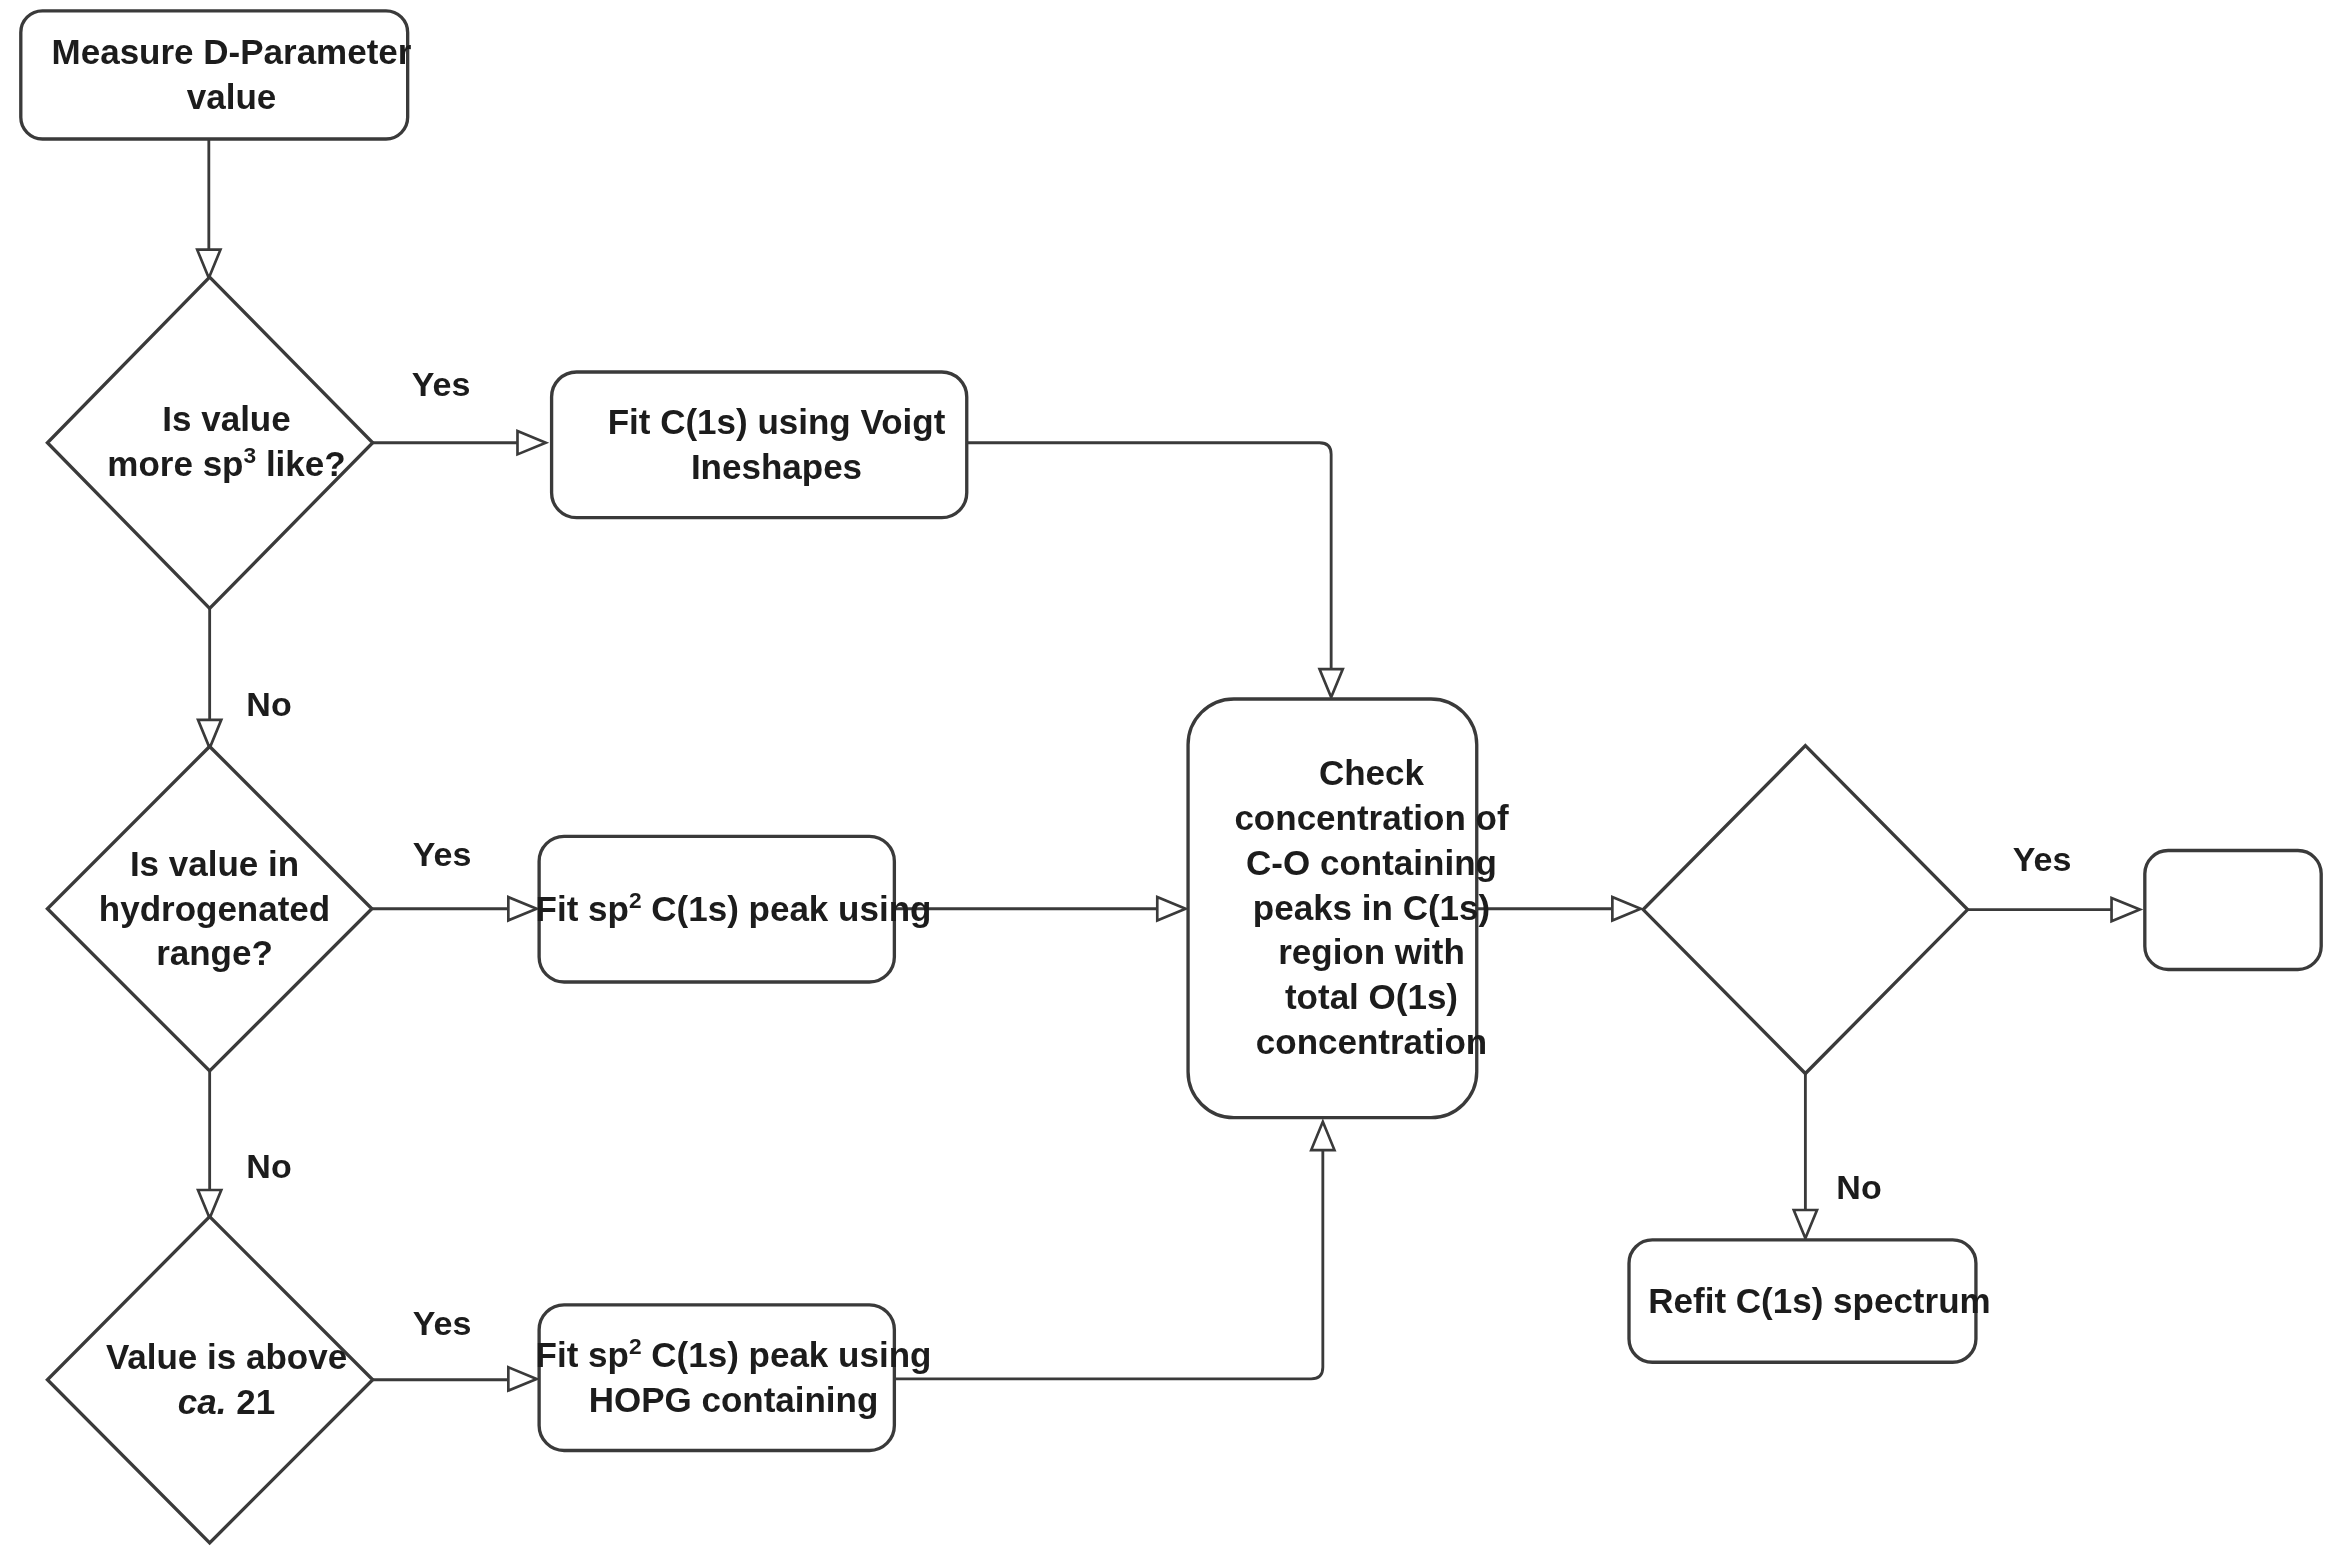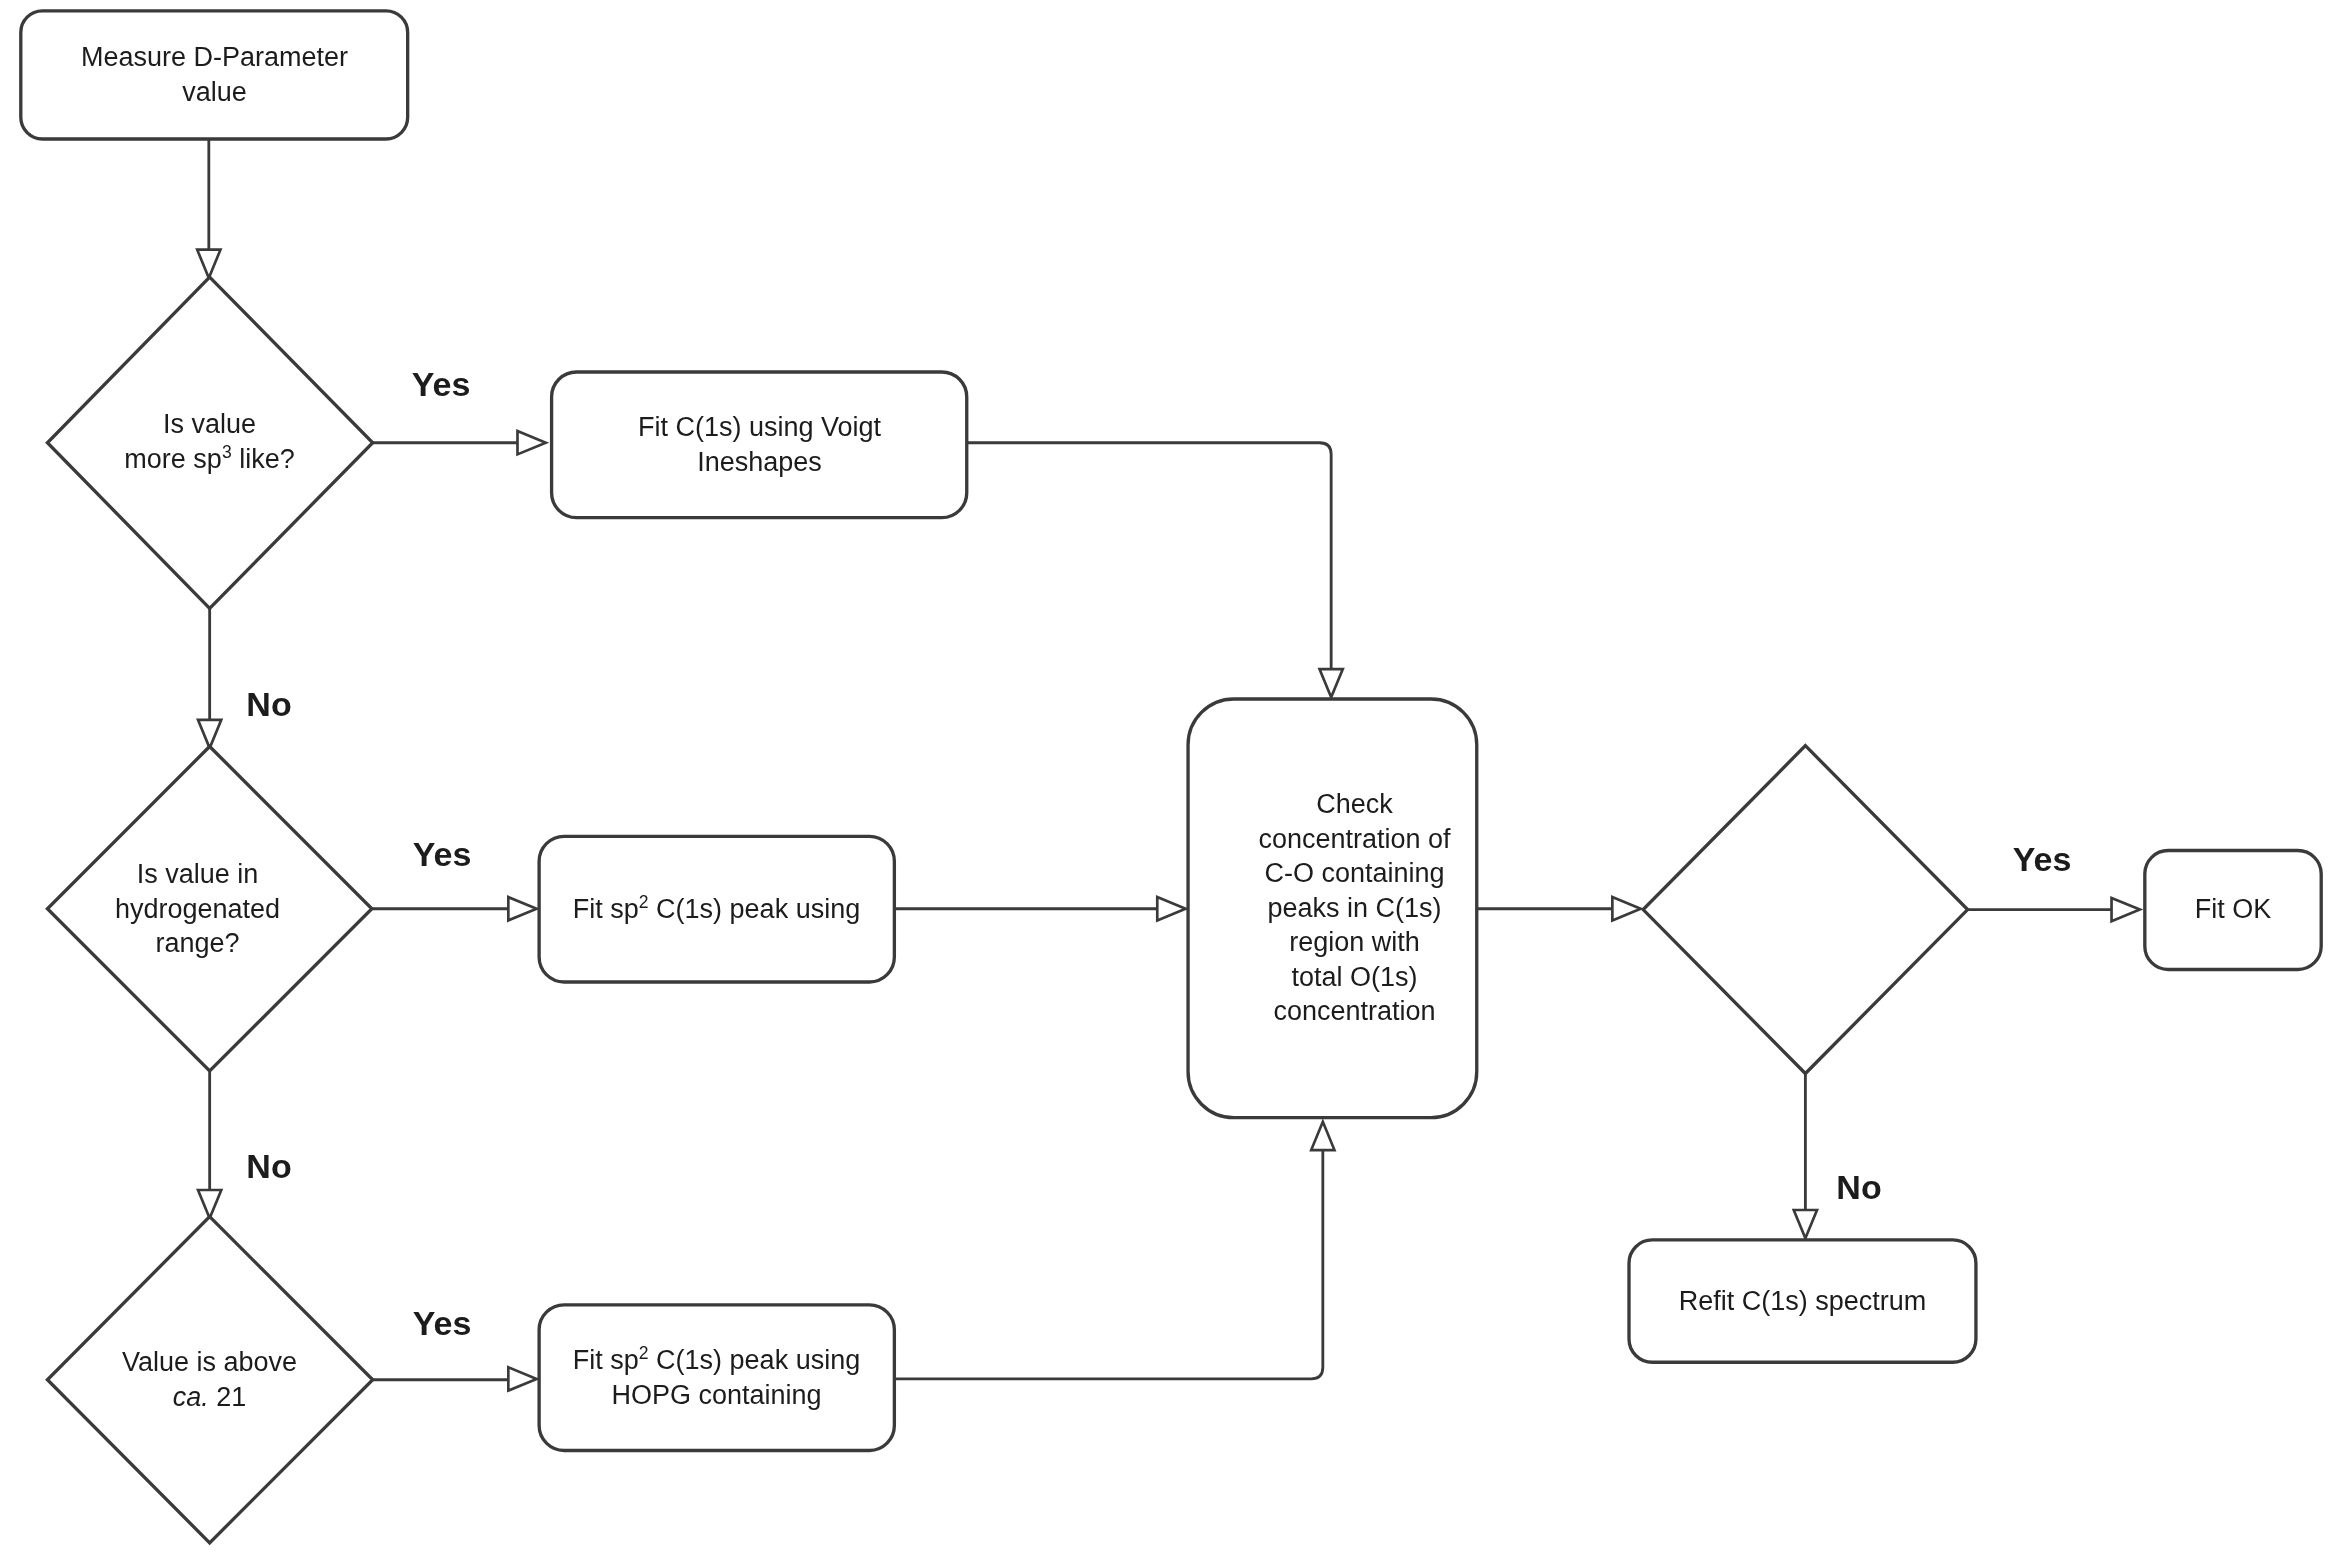--- a/index.html
+++ b/index.html
@@ -38,25 +38,26 @@
     stroke-width: 3.2;
     stroke-linejoin: miter;
   }
   .node-label {
     position: absolute;
     display: flex;
     flex-direction: column;
     align-items: center;
     justify-content: center;
     text-align: center;
-    font-size: 27px;
-    font-weight: normal;
+    font-size: 35px;
+    font-weight: bold;
     line-height: 1.28;
     white-space: nowrap;
     pointer-events: none;
+    margin-left: 17px;
   }
   .elabel {
     position: absolute;
     transform: translate(-50%, -50%);
     font-size: 34px;
     font-weight: bold;
     white-space: nowrap;
     pointer-events: none;
   }
   .sup {
@@ -163,23 +164,20 @@
     <div>Check</div>
     <div>concentration of</div>
     <div>C-O containing</div>
     <div>peaks in C(1s)</div>
     <div>region with</div>
     <div>total O(1s)</div>
     <div>concentration</div>
   </div>
 
 
-  <div class="node-label" style="left:2145px; top:850px; width:176px; height:119px;">
-    <div>Fit OK</div>
-  </div>
 
   <div class="node-label" style="left:1629px; top:1240px; width:347px; height:122px;">
     <div>Refit C(1s) spectrum</div>
   </div>
 
   <div class="elabel" style="left:441px; top:384px;">Yes</div>
   <div class="elabel" style="left:269px; top:704px;">No</div>
   <div class="elabel" style="left:442px; top:854px;">Yes</div>
   <div class="elabel" style="left:269px; top:1166px;">No</div>
   <div class="elabel" style="left:442px; top:1323px;">Yes</div>

